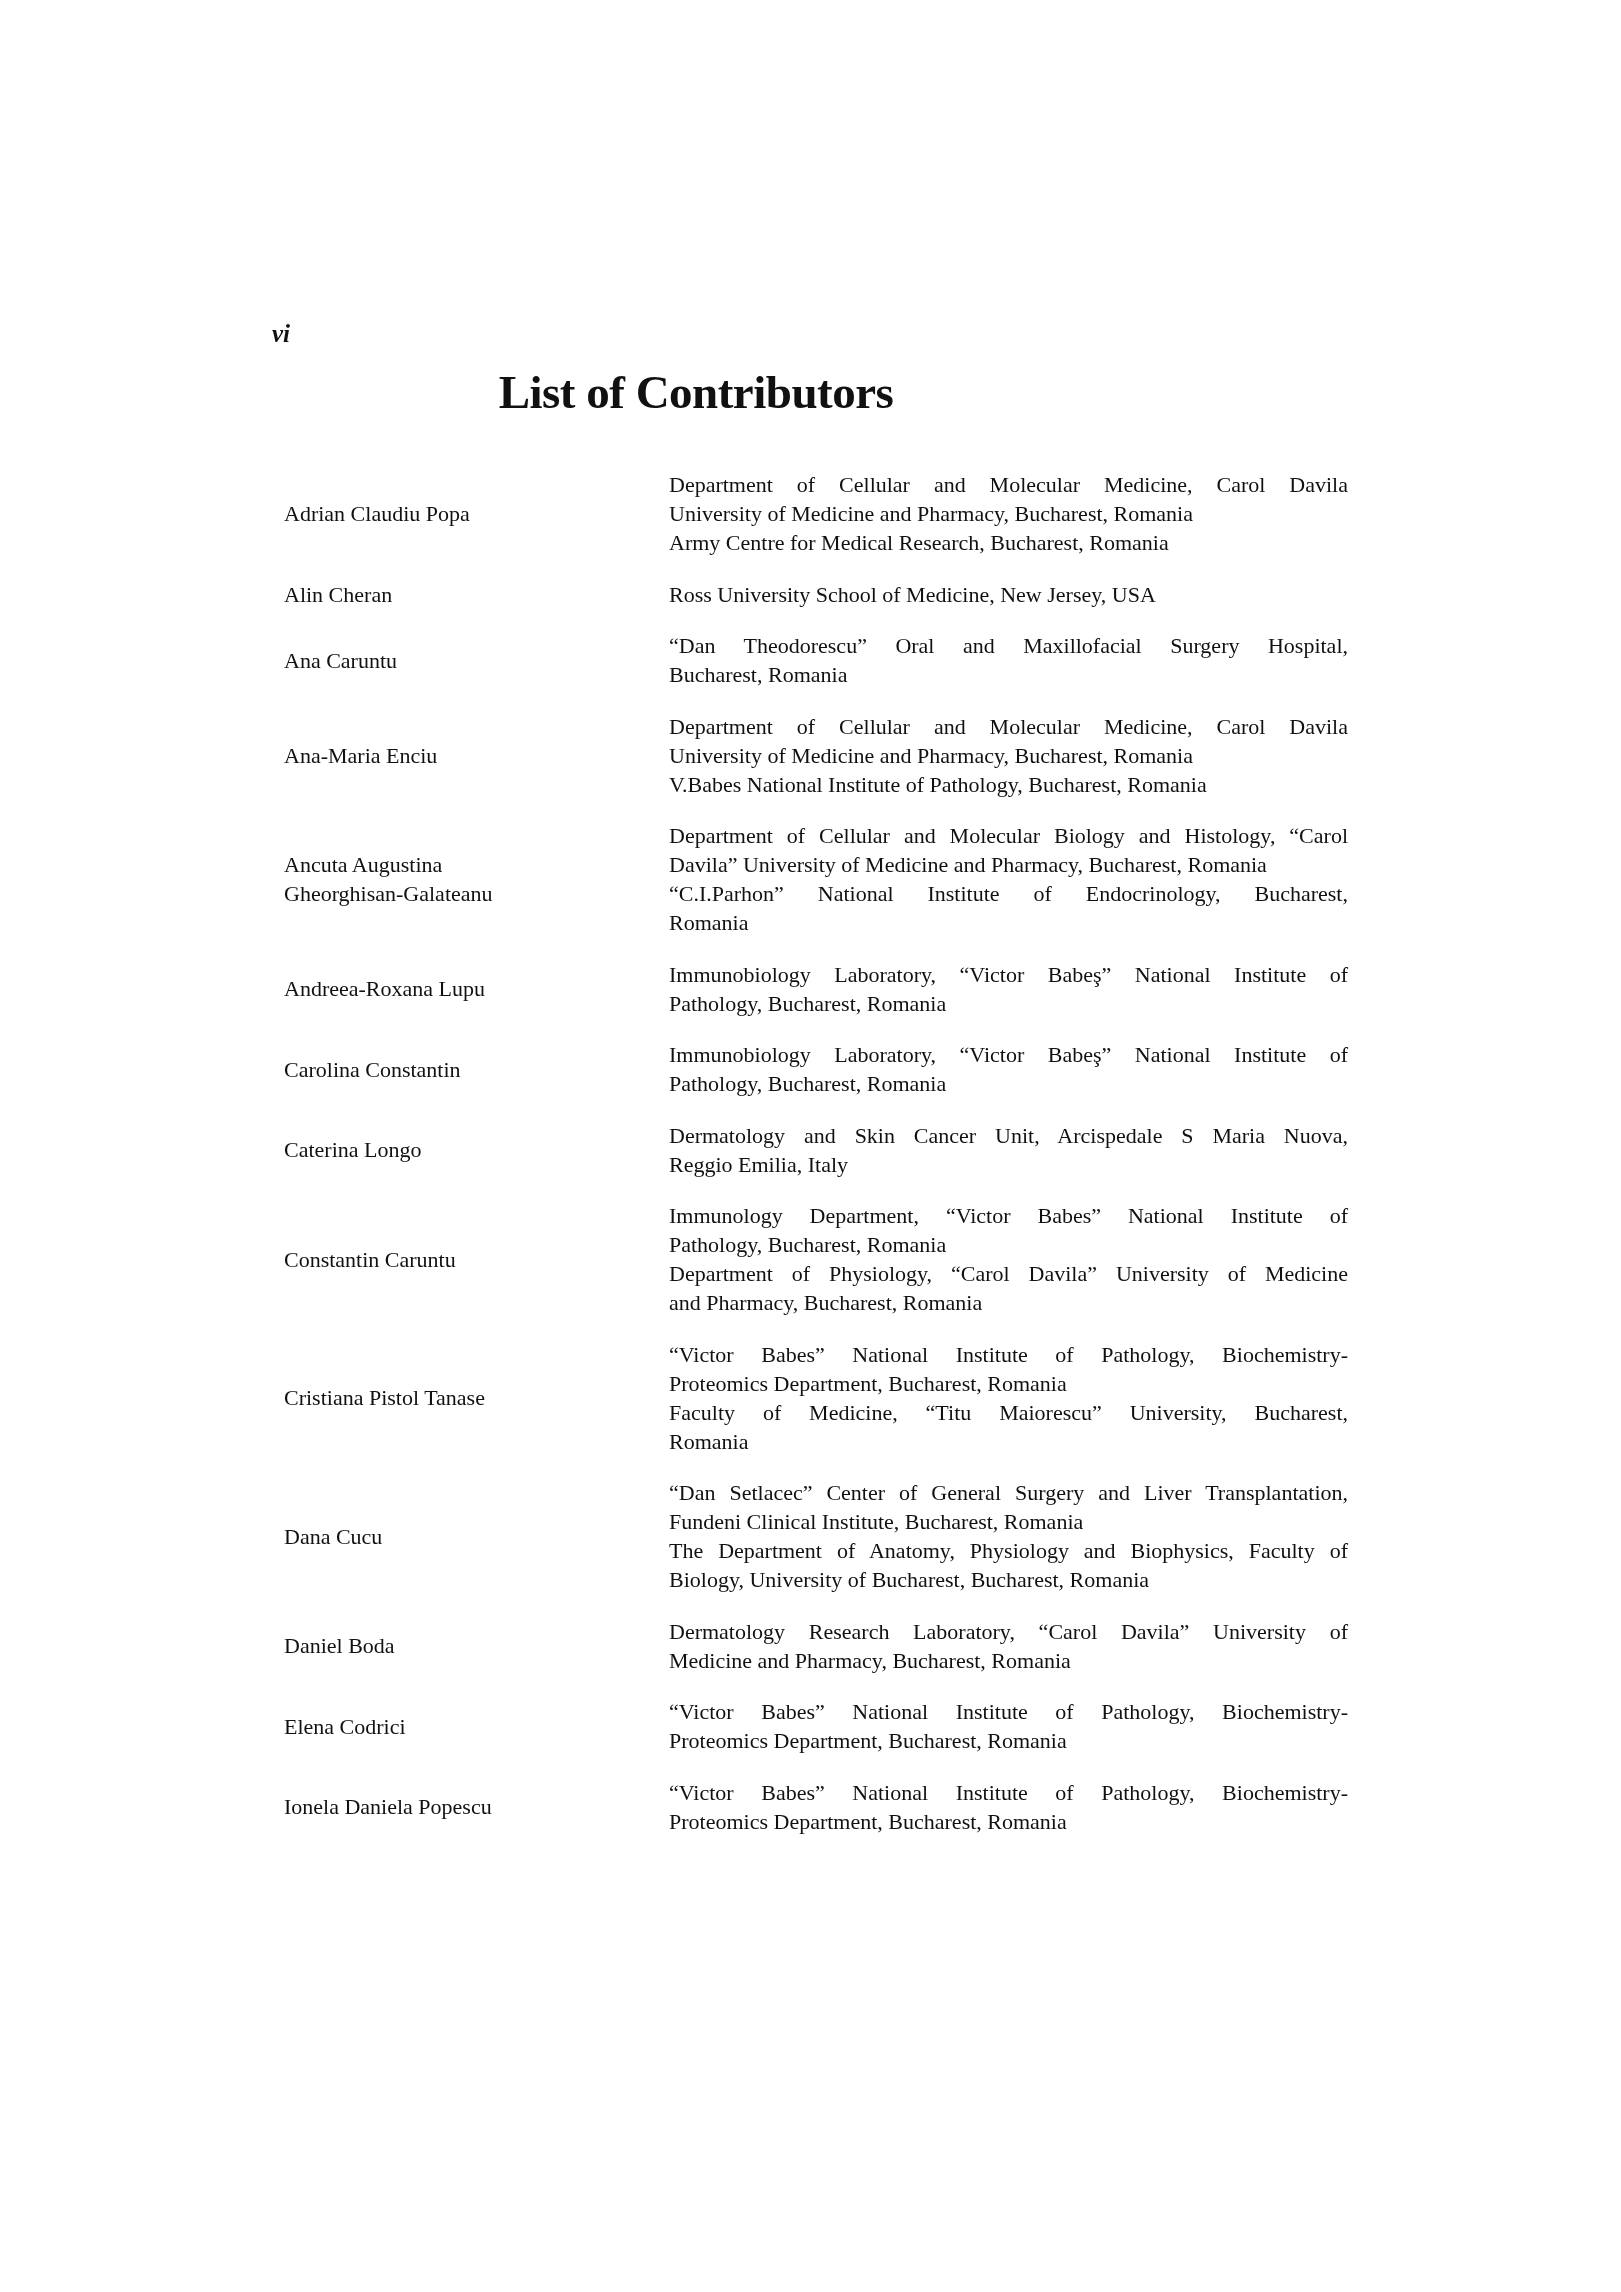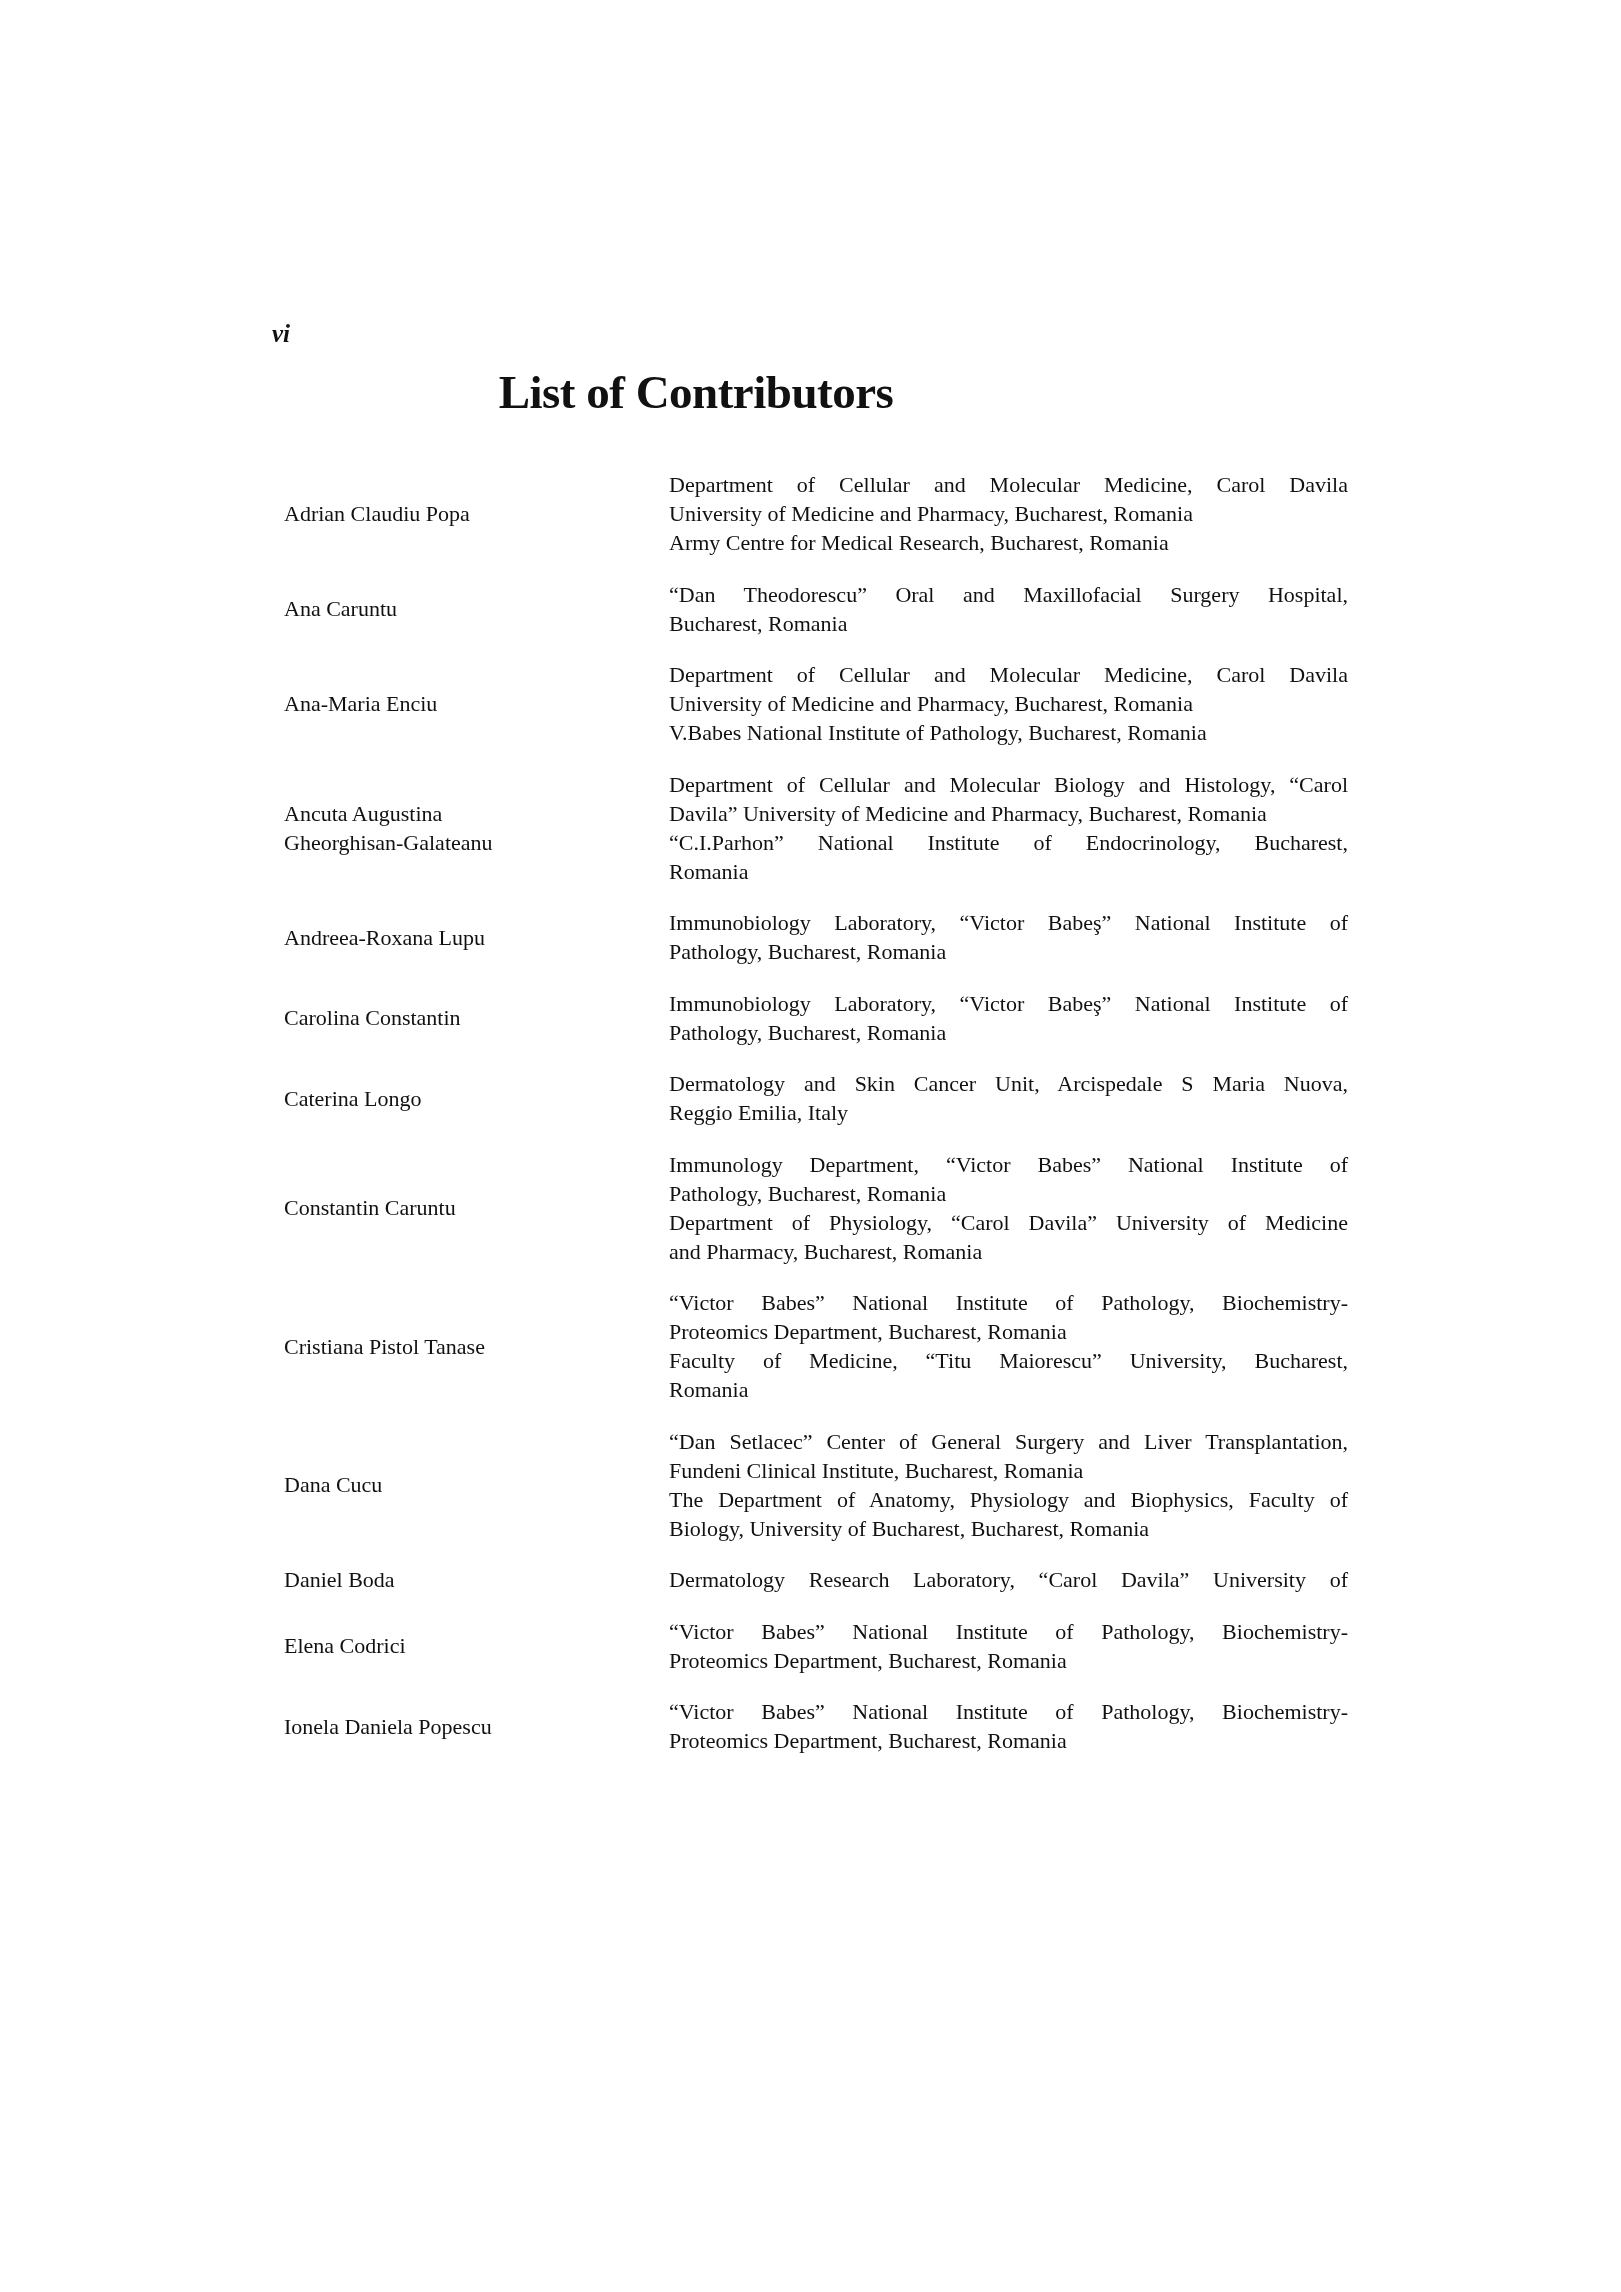--- a/index.html
+++ b/index.html
@@ -23,20 +23,28 @@
 <h1 class="title" style="margin:0;">List of Contributors</h1>
 <div class="list" id="contrib-list">
     <div class="row">
       <div class="name">
         <div>Adrian Claudiu Popa</div>
       </div>
       <div class="aff">
         <span class="aff-line j">Department of Cellular and Molecular Medicine, Carol Davila</span>
         <span class="aff-line">University of Medicine and Pharmacy, Bucharest, Romania</span>
         <span class="aff-line">Army Centre for Medical Research, Bucharest, Romania</span>
+      </div>
+    </div>
+    <div class="row">
+      <div class="name">
+        <div>Alin Cheran</div>
+      </div>
+      <div class="aff">
+        <span class="aff-line">Ross University School of Medicine, New Jersey, USA</span>
       </div>
     </div>
     <div class="row">
       <div class="name">
         <div>Ana Caruntu</div>
       </div>
       <div class="aff">
         <span class="aff-line j">“Dan Theodorescu” Oral and Maxillofacial Surgery Hospital,</span>
         <span class="aff-line">Bucharest, Romania</span>
       </div>
@@ -122,20 +130,21 @@
         <span class="aff-line j">The Department of Anatomy, Physiology and Biophysics, Faculty of</span>
         <span class="aff-line">Biology, University of Bucharest, Bucharest, Romania</span>
       </div>
     </div>
     <div class="row">
       <div class="name">
         <div>Daniel Boda</div>
       </div>
       <div class="aff">
         <span class="aff-line j">Dermatology Research Laboratory, “Carol Davila” University of</span>
+        <span class="aff-line">Medicine and Pharmacy, Bucharest, Romania</span>
       </div>
     </div>
     <div class="row">
       <div class="name">
         <div>Elena Codrici</div>
       </div>
       <div class="aff">
         <span class="aff-line j">“Victor Babes” National Institute of Pathology, Biochemistry-</span>
         <span class="aff-line">Proteomics Department, Bucharest, Romania</span>
       </div>

